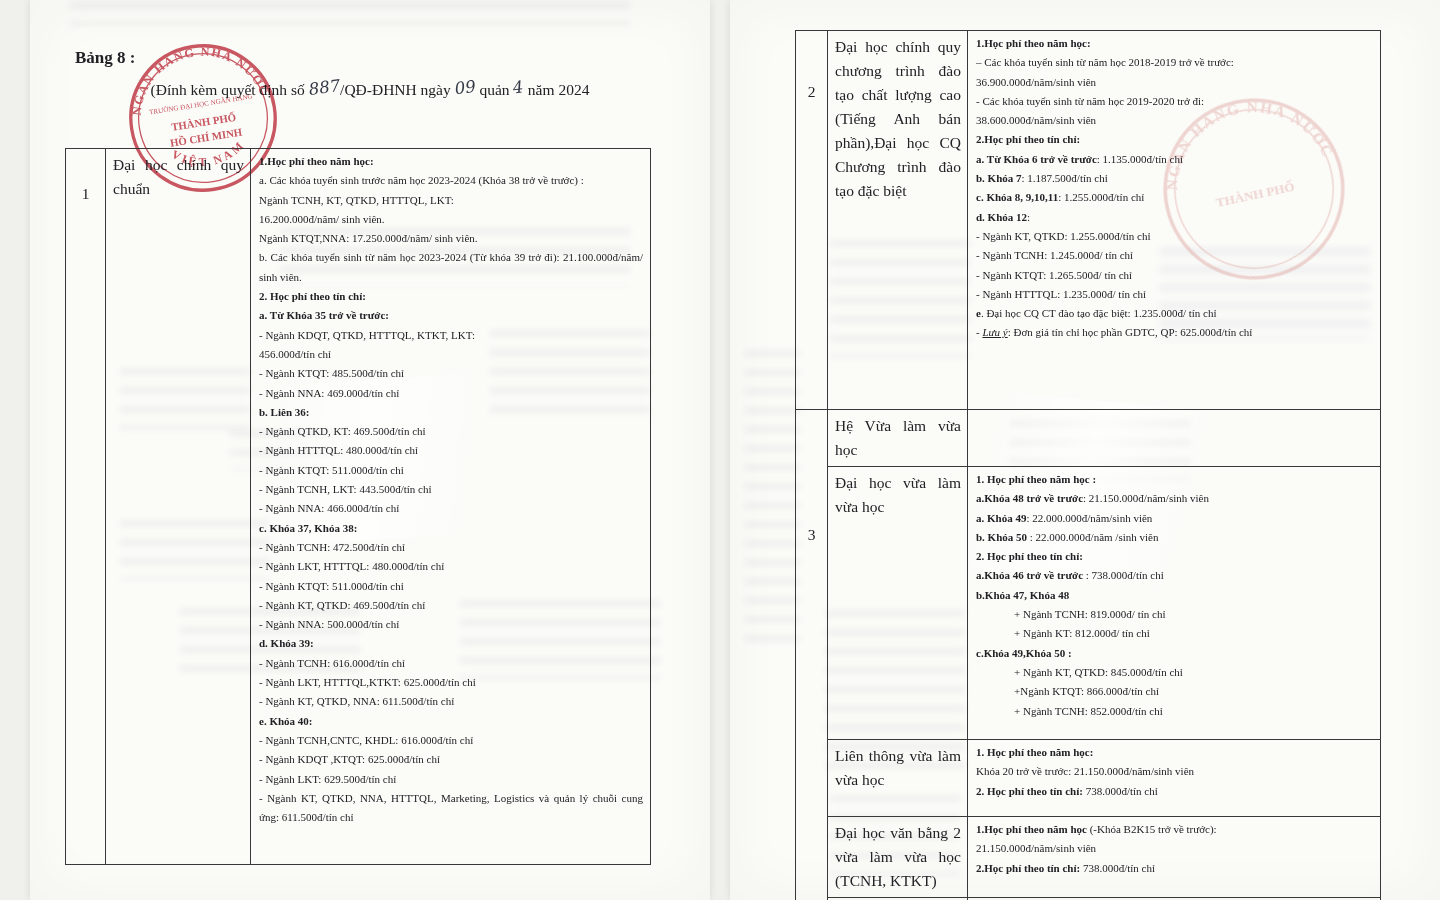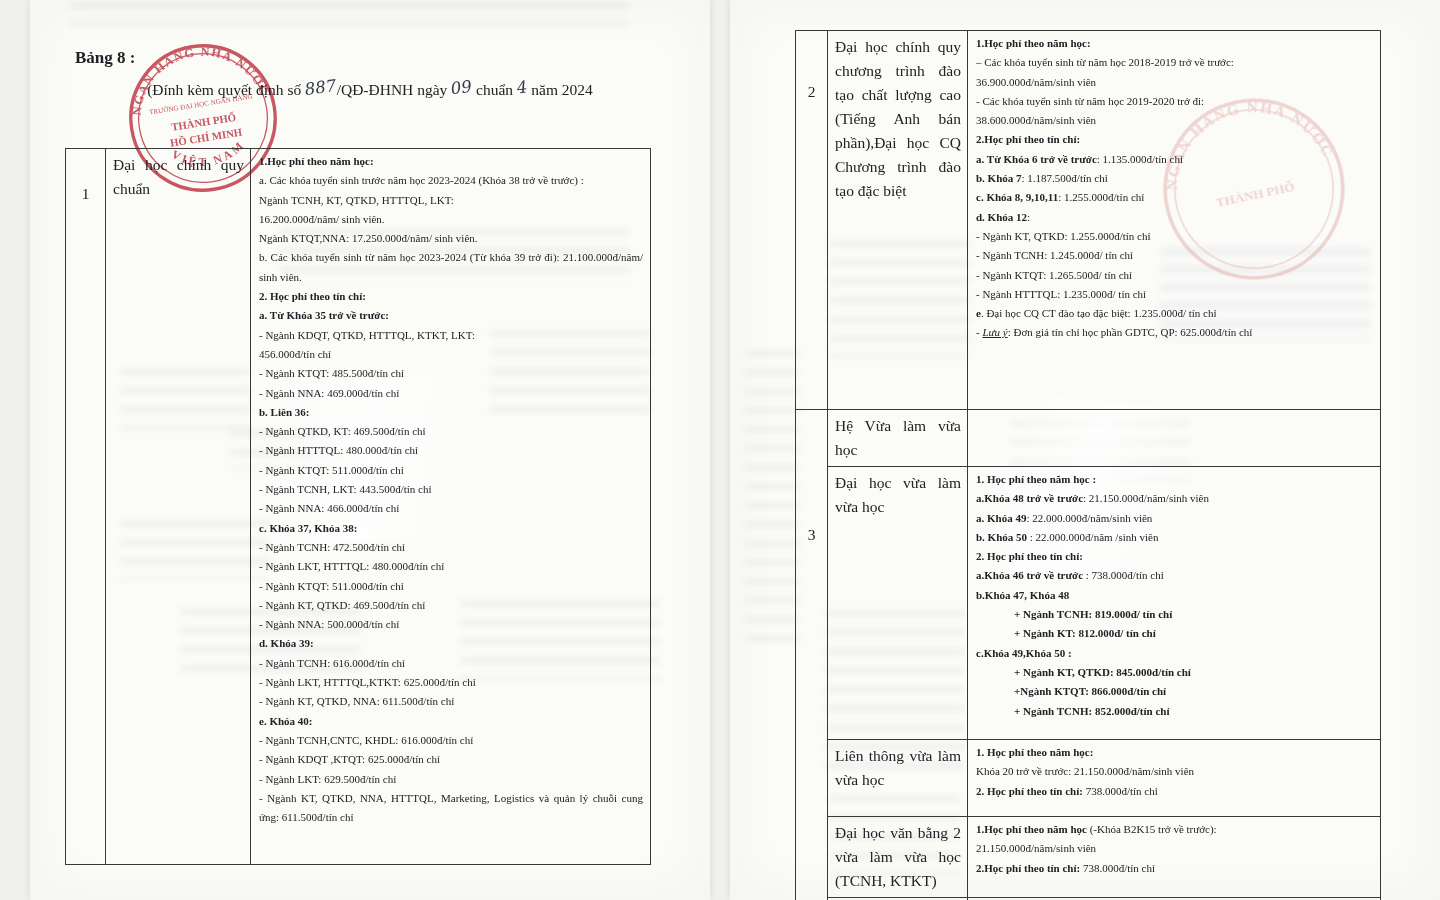--- a/index.html
+++ b/index.html
@@ -27,21 +27,21 @@
   table.t{position:absolute;border-collapse:collapse;table-layout:fixed;background:transparent;}
   .t td{border:1.7px solid #38383a;vertical-align:top;overflow:hidden;}
   .t1{left:35px;top:148px;width:585px;}
   .t2{left:65px;top:30px;width:585px;}
   .th{font-weight:bold;text-align:center;font-size:16px;line-height:18.5px;
       white-space:pre-line;vertical-align:middle !important;height:37px;padding:0 2px;}
   td.no{text-align:center;font-size:15.5px;padding:4px 0;}
   td.prog{text-align:justify;font-size:15.5px;line-height:24px;padding:4px 6px 4px 7px;}
   td.fees{font-size:11px;line-height:19.3px;text-align:justify;padding:3px 7px 3px 8px;}
   .fees .line{min-height:19.3px;}
-  .fees .line.ind{padding-left:38px;font-weight:bold;}
+  .fees .line.ind{padding-left:38px;}
   .b{font-weight:bold;}
   .i{font-style:italic;text-decoration:underline;margin-top:34px;}
   .pt1{padding-top:36px !important;}
   .pt2{padding-top:52px !important;}
   .pt3{padding-top:116px !important;}
 
   
   .stamp1{position:absolute;left:95px;top:40px;width:156px;height:156px;
           mix-blend-mode:multiply;opacity:.88;transform:rotate(-9deg);}
   .stamp2{position:absolute;left:428px;top:93px;width:192px;height:192px;
@@ -72,21 +72,21 @@
   <div class="bleed" style="left:460px;top:330px;width:160px;height:90px;"></div>
   <div class="bleed" style="left:430px;top:600px;width:200px;height:80px;"></div>
   <div class="sheen" style="left:0;top:380px;width:680px;height:160px;transform:rotate(-4deg);"></div>
 
   <div class="bang">Bảng 8 :</div>
 
   <div class="sub1">
     <span>(Đính kèm quyết định số</span>
     <span class="hand">887</span><span>/QĐ-ĐHNH ngày</span>
     <span class="hand">09</span>
-    <span>chuẩn</span>
+    <span>quản</span>
     <span class="hand">4</span>
     <span>năm 2024</span>
   </div>
 
   <svg class="stamp1" viewBox="0 0 160 160">
     <circle class="ring" cx="80" cy="80" r="74" fill="none" stroke="#c4414e" stroke-width="3.4"></circle>
     <circle class="ring" cx="80" cy="80" r="66" fill="none" stroke="#c4414e" stroke-width="1.3"></circle>
     <path id="arcT1" d="M 16,80 A 64,64 0 1 1 144,80" fill="none"></path>
     <path id="arcB1" d="M 26,92 A 58,58 0 0 0 134,92" fill="none"></path>
     <text class="stampText" font-size="12.5" font-weight="bold" letter-spacing="1.5">

